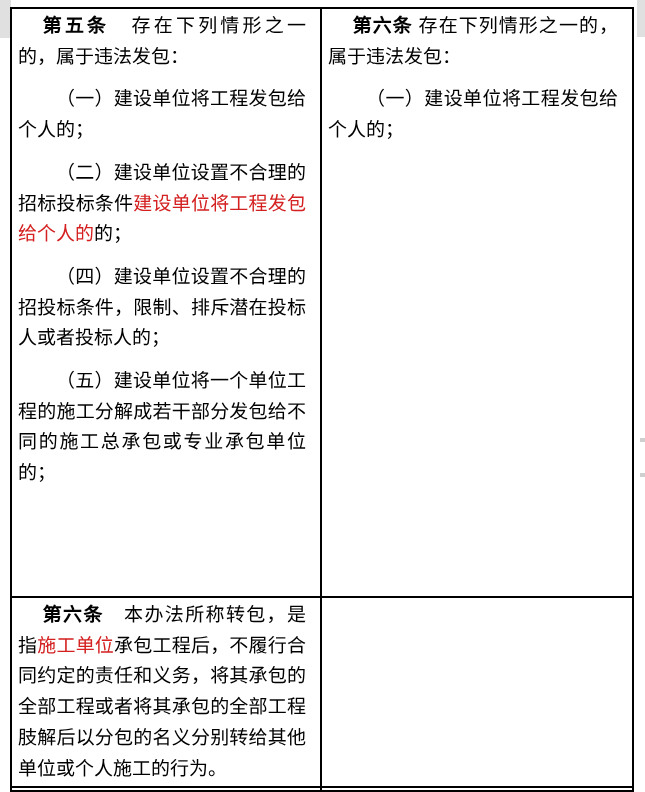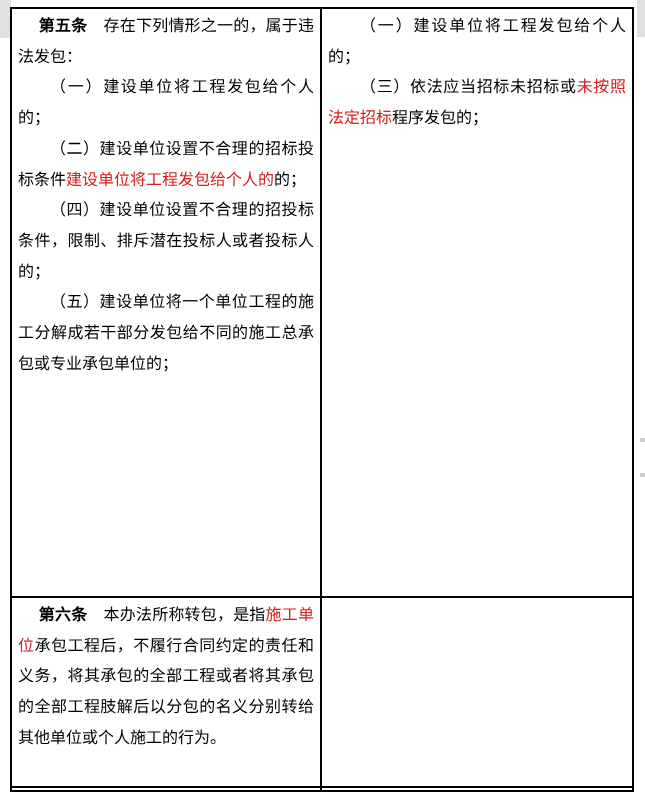--- a/index.html
+++ b/index.html
@@ -39,31 +39,31 @@
     border-bottom:2px solid #000000;
     box-sizing:border-box;
     flex:0 0 auto;
   }
   .t-row.r0{height:589px;}
   .t-row.r1{height:190px;}
   .t-row.r2{flex:1 1 auto;border-bottom:none;min-height:4px;}
   .t-cell{
     width:50%;
     box-sizing:border-box;
-    padding:2px 6px 0 6px;
+    padding:2px 14px 0 6px;
     overflow:hidden;
-    font-size:16px;
+    font-size:19px;
     line-height:30.7px;
     color:#000000;
     text-align:justify;
   }
   .t-cell.left{border-right:2px solid #000000;}
   .para{margin:0;}
   .para.ind-head{text-indent:1.3em;}
-  .para.ind-item{text-indent:2em;}
+  .para.ind-item{text-indent:2em;margin-top:12px;}
   .run-bold{font-weight:bold;}
   .run-em{color:var(--emphasis,#d42020);}
 </style>
 </head>
 <body>
 
 <div class="screen">
 
   <div class="corner tl"></div>
   <div class="corner tr"></div>
@@ -74,22 +74,22 @@
     <div class="t-row r0">
       <div class="t-cell left">
           <p class="para ind-head"><span class="run-bold">第五条</span><span>　存在下列情形之一的，属于违法发包：</span></p>
           <p class="para ind-item"><span>（一）建设单位将工程发包给个人的；</span></p>
           <p class="para ind-item"><span>（二）建设单位设置不合理的招标投标条件</span><span class="run-em">建设单位将工程发包给个人的</span><span>的；</span></p>
           <p class="para ind-item"><span>（四）建设单位设置不合理的招投标条件，限制、排斥潜在投标人或者投标人的；</span></p>
           <p class="para ind-item"><span>（五）建设单位将一个单位工程的施工分解成若干部分发包给不同的施工总承包或专业承包单位的；</span></p>
           <p class="para ind-item"></p>
         </div>
       <div class="t-cell right">
+          <p class="para ind-head"><span class="run-bold">第六条</span><span> 存在下列情形之一的，属于违法发包：</span></p>
           <p class="para ind-item"><span>（一）建设单位将工程发包给个人的；</span></p>
-          <p class="para ind-item"><span>（三）依法应当招标未招标或</span><span class="run-em">未按照法定招标</span><span>程序发包的；</span></p>
         </div>
     </div>
     <div class="t-row r1">
       <div class="t-cell left">
           <p class="para ind-head"><span class="run-bold">第六条</span><span>　本办法所称转包，是指</span><span class="run-em">施工单位</span><span>承包工程后，不履行合同约定的责任和义务，将其承包的全部工程或者将其承包的全部工程肢解后以分包的名义分别转给其他单位或个人施工的行为。</span></p>
         </div>
     </div>
     <div class="t-row r2">
       <div class="t-cell left"></div>
       <div class="t-cell right"></div>

